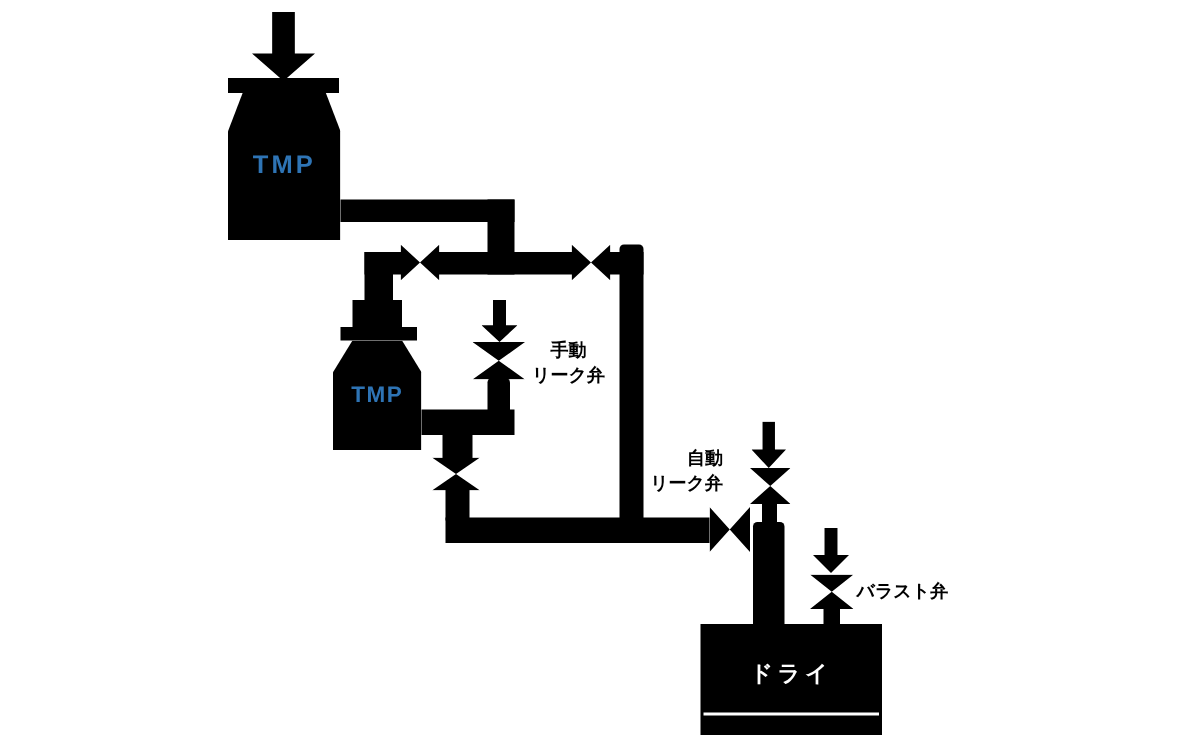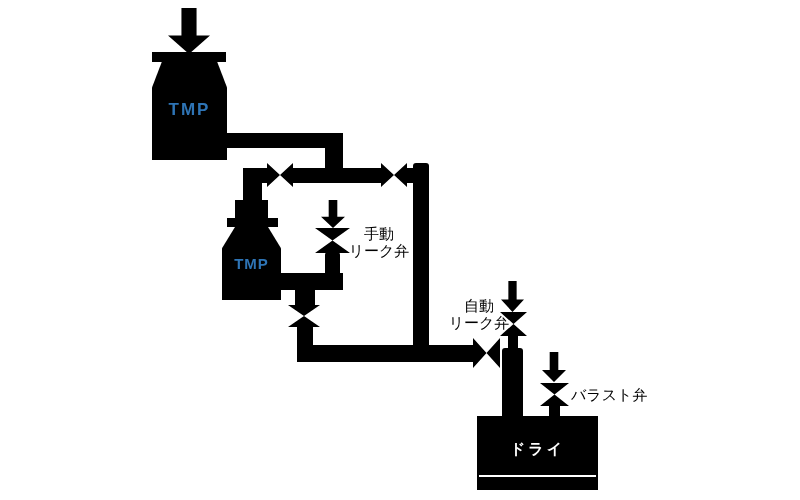--- a/index.html
+++ b/index.html
@@ -22,23 +22,23 @@
   .arrow-down{position:absolute;background:var(--ink,#000);
     clip-path:polygon(32% 0,68% 0,68% 60%,100% 60%,50% 100%,0 60%,32% 60%);}
   
   .pump-body{position:absolute;background:var(--ink,#000);}
   .tmp1-shape{clip-path:polygon(13% 0,87% 0,100% 26%,100% 100%,0 100%,0 26%);}
   .tmp2-shape{clip-path:polygon(22% 0,78% 0,100% 29%,100% 100%,0 100%,0 29%);}
   .pump-label{position:absolute;left:0;right:0;text-align:center;
     font-weight:bold;letter-spacing:2px;color:var(--pump-label,#2e74b5);
     font-size:17px;}
   .pump-label.small{font-size:15px;letter-spacing:1px;}
-  .jp-label{position:absolute;color:var(--ink,#000);font-weight:normal;
-    font-size:15px;line-height:17px;text-align:center;white-space:nowrap;}
-  .dry-box{position:absolute;background:var(--ink,#000);margin-left:10px;}
+  .jp-label{position:absolute;color:var(--ink,#000);font-weight:bold;
+    font-size:12px;line-height:17px;text-align:center;white-space:nowrap;}
+  .dry-box{position:absolute;background:var(--ink,#000);}
   .dry-line{position:absolute;left:2px;right:2px;height:2px;
     background:var(--background,#fff);}
   .dry-label{position:absolute;left:0;right:0;text-align:center;
     color:var(--dry-label,#fff);font-weight:bold;font-size:15px;
     letter-spacing:3px;}
 </style>
 </head>
 <body>
 
 <div class="canvas">
@@ -78,21 +78,21 @@
   <div class="pipe" style="left:295px;top:288px;width:20px;height:19px;"></div>
   <div class="valve-v" style="left:288px;top:305px;width:32px;height:22px;"></div>
   <div class="pipe" style="left:297px;top:325px;width:16px;height:22px;"></div>
 
   <div class="pipe" style="left:297px;top:345px;width:176px;height:17px;"></div>
   <div class="valve-h" style="left:473px;top:338px;width:27px;height:30px;"></div>
 
   <div class="arrow-down" style="left:501px;top:281px;width:23px;height:31px;"></div>
   <div class="valve-v" style="left:500px;top:312px;width:27px;height:24px;"></div>
   <div class="pipe" style="left:508px;top:334px;width:10px;height:16px;"></div>
-  <div class="jp-label" style="left:444px;top:297px;width:70px;">
+  <div class="jp-label" style="left:412px;top:297px;width:70px;text-align:right;">
     <div>自動</div>
     <div>リーク弁</div>
   </div>
 
   <div class="pipe cap" style="left:502px;top:348px;width:21px;height:69px;"></div>
 
   <div class="arrow-down" style="left:542px;top:352px;width:24px;height:30px;"></div>
   <div class="valve-v" style="left:540px;top:383px;width:29px;height:23px;"></div>
   <div class="pipe" style="left:549px;top:404px;width:11px;height:13px;"></div>
   <div class="jp-label" style="left:571px;top:386px;text-align:right;">バラスト弁</div>

